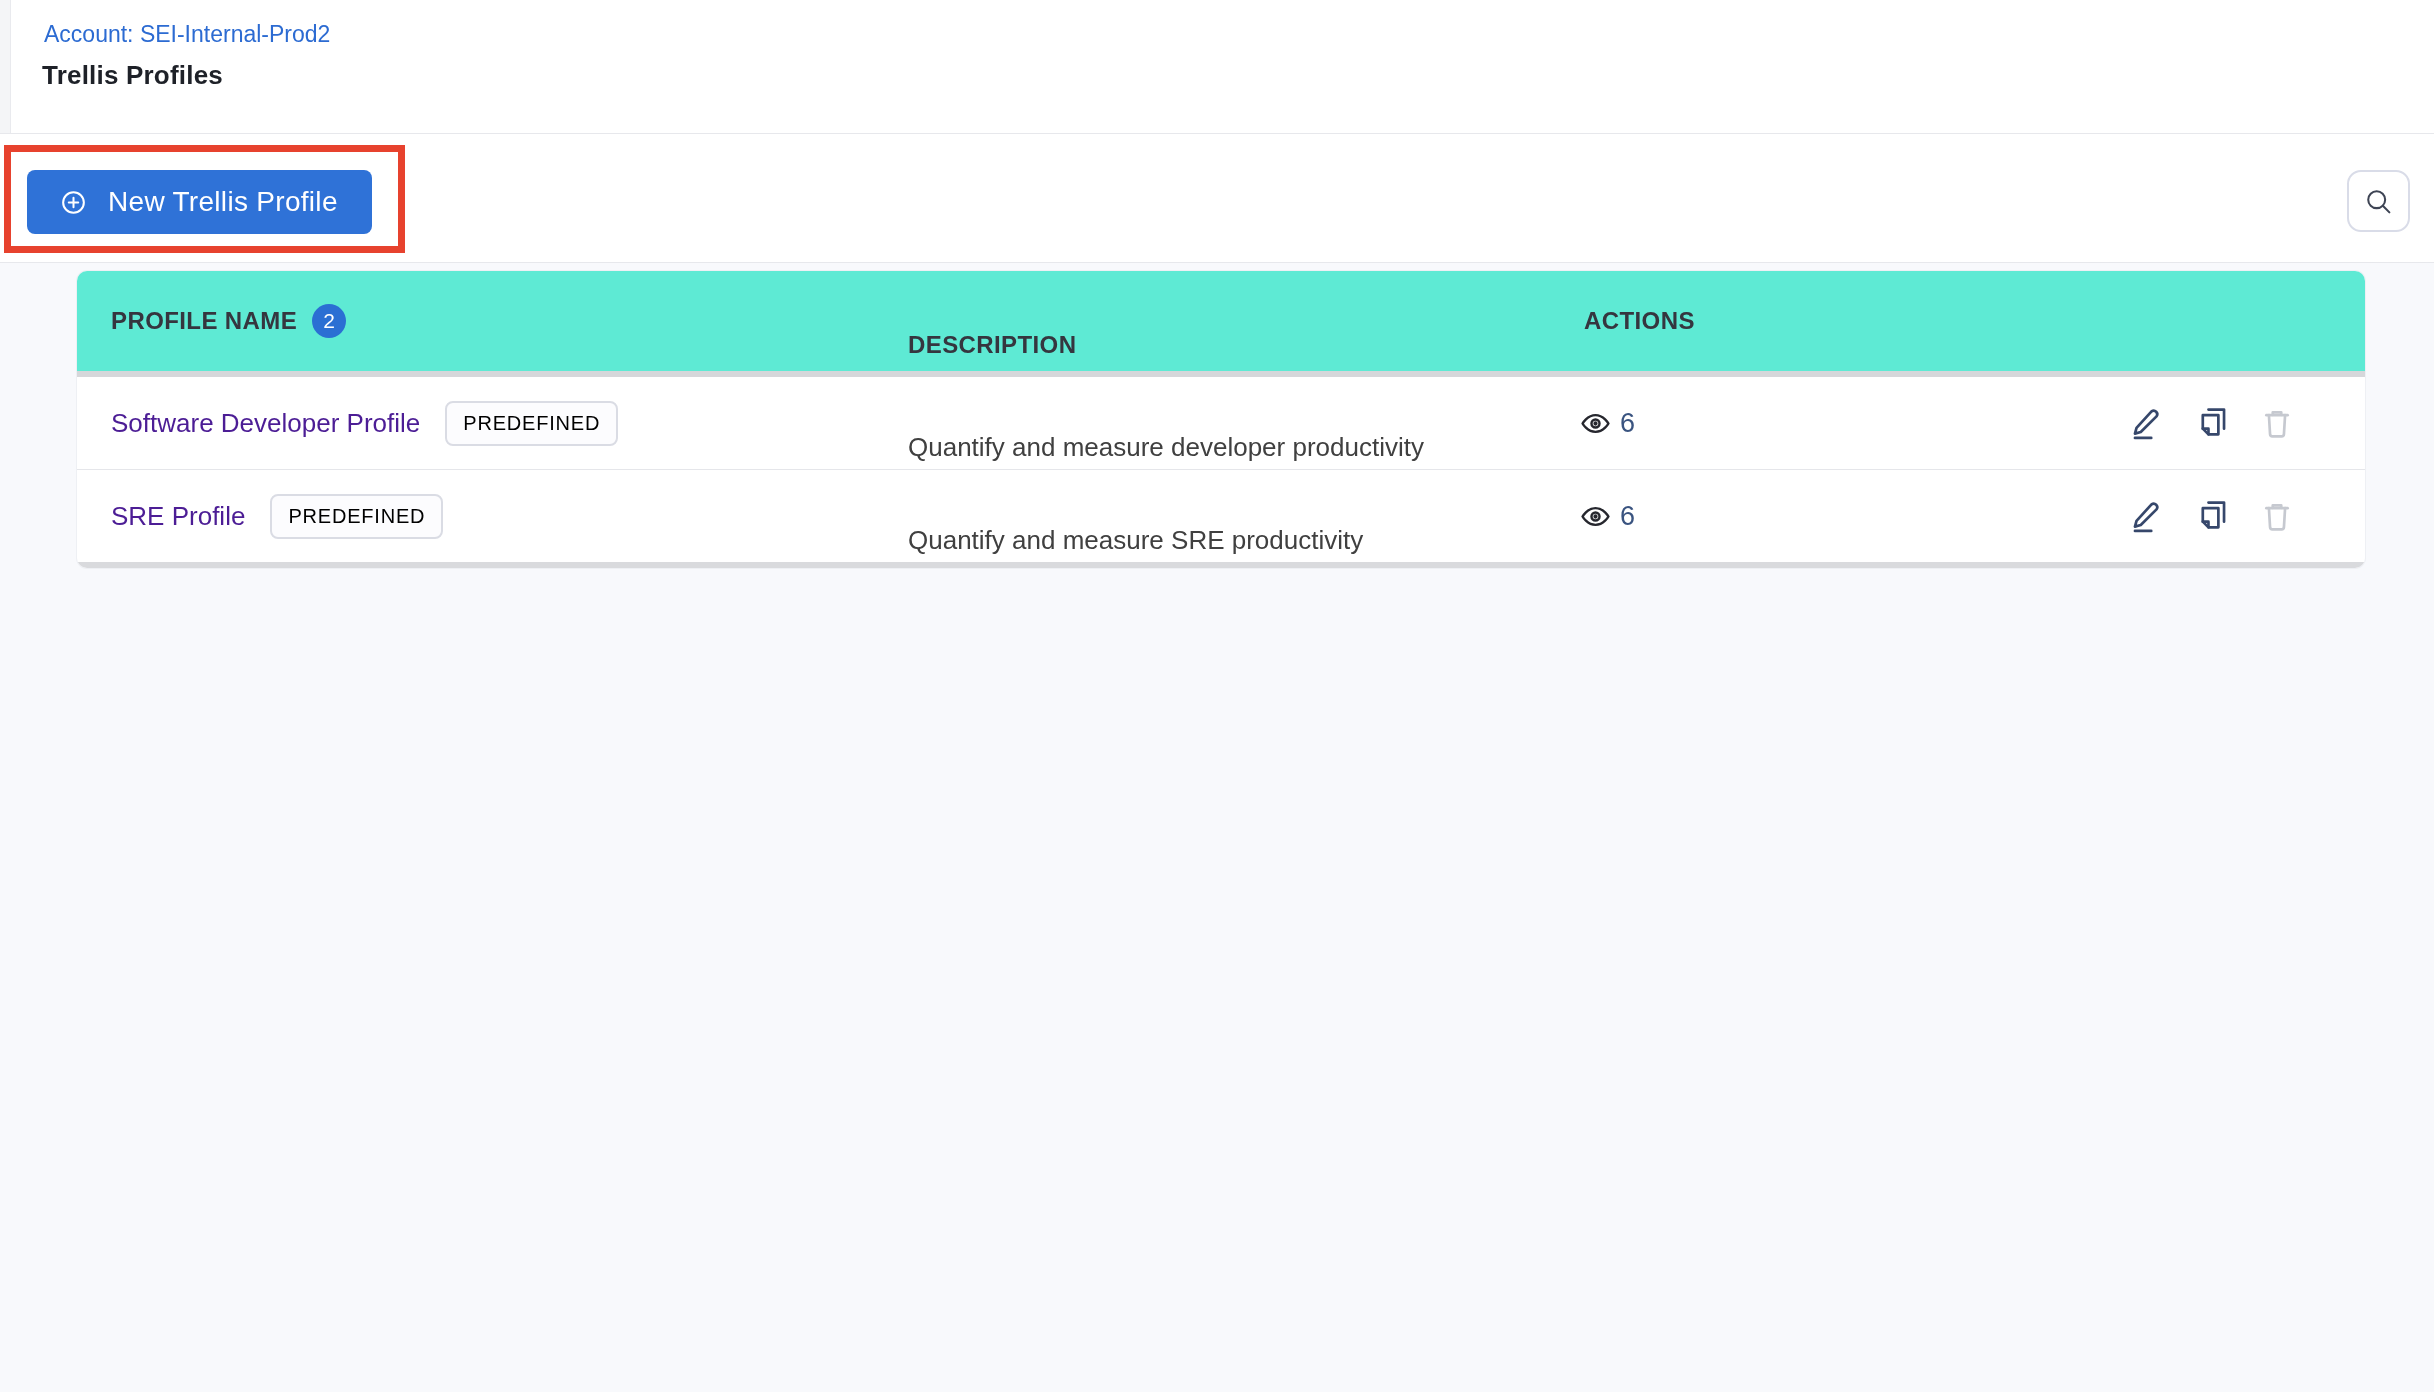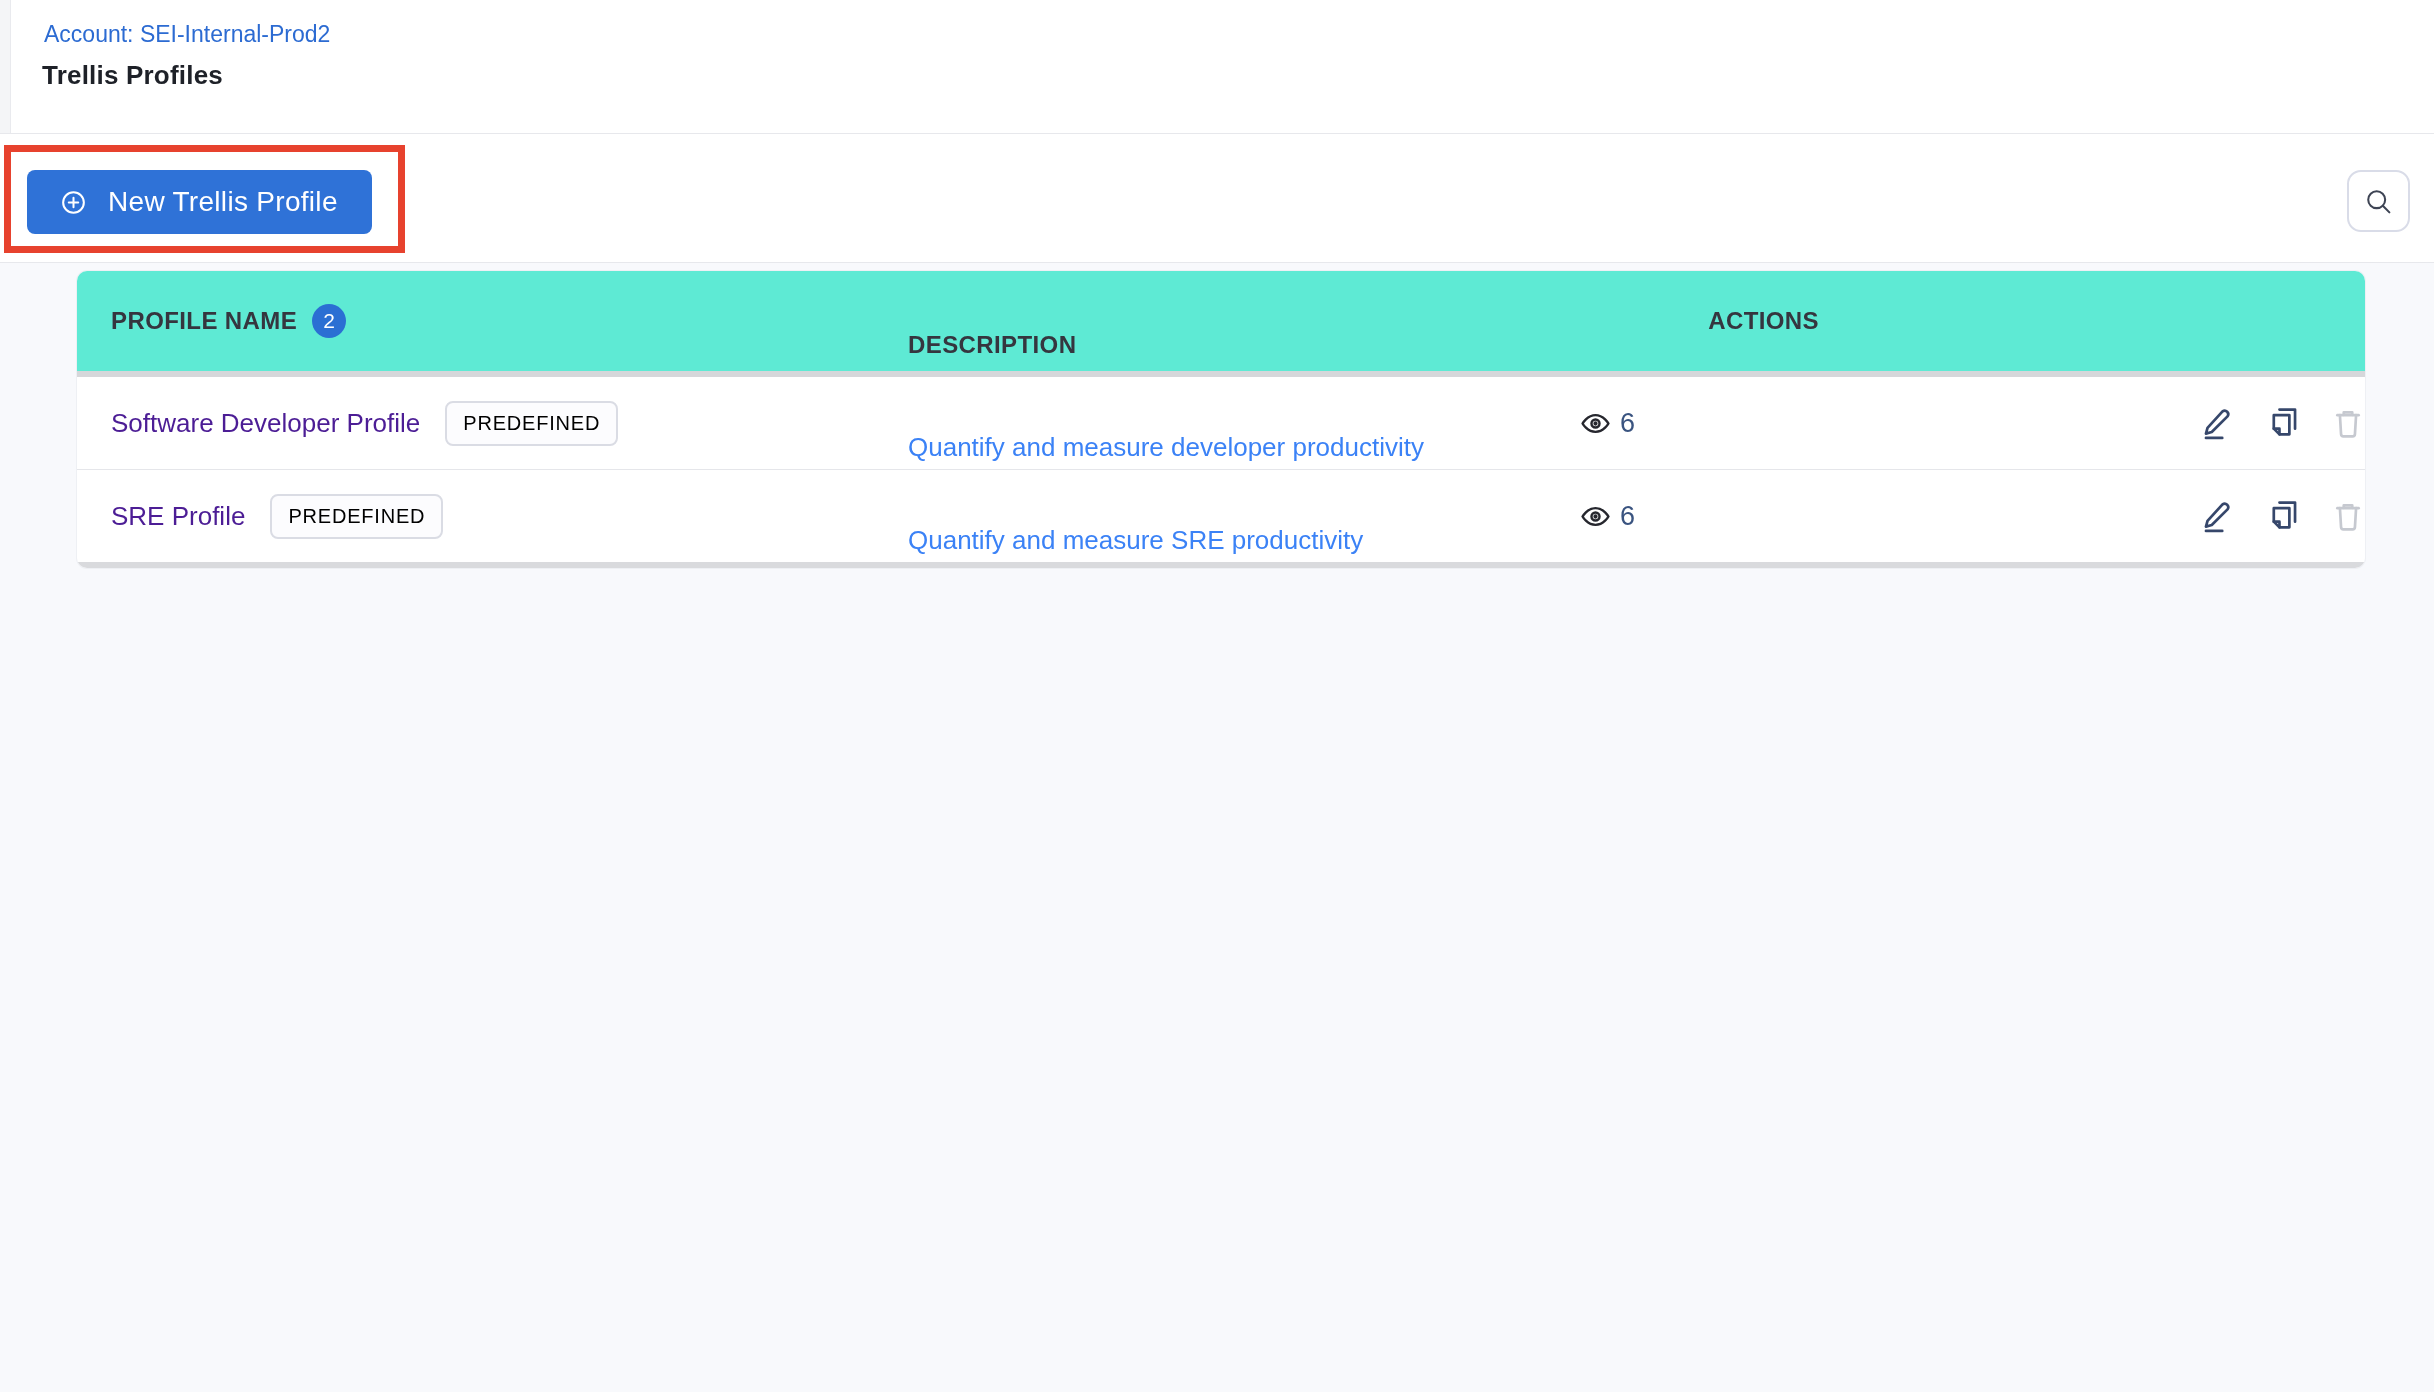--- a/index.html
+++ b/index.html
@@ -42,36 +42,36 @@
   }
   .trow{display:flex;align-items:center;box-sizing:border-box;}
   .thead{height:100px;background:#5eead4;}
   .hsep{height:6px;background:#d6d7da;}
   .r1{height:93px;border-bottom:1px solid #e5e6ea;}
   .r2{height:92px;}
   .bbar{height:6px;background:#d9dadd;}
   .c-name{width:823px;flex:none;display:flex;align-items:center;box-sizing:border-box;}
   .c-desc{width:676px;flex:none;box-sizing:border-box;padding-left:8px;margin-top:48px;}
   .c-fact{width:546px;flex:none;display:flex;align-items:center;box-sizing:border-box;padding-left:4px;}
-  .c-act{width:243px;flex:none;display:flex;align-items:center;box-sizing:border-box;padding-left:8px;justify-content:flex-end;}
+  .c-act{width:243px;flex:none;display:flex;align-items:center;box-sizing:border-box;padding-left:8px;}
 
   .thead .c-name{padding-left:12px;}
   .hlabel{font-size:24px;font-weight:700;color:#35363f;letter-spacing:.4px;}
   .count-badge{
     margin-left:15px;width:34px;height:34px;border-radius:50%;background:#2b6fd3;color:#fff;
     display:flex;align-items:center;justify-content:center;font-size:21px;font-weight:400;
   }
 
   .trow .c-name{padding-left:34px;}
   .plink{font-size:26px;color:#4c1d95;text-decoration:none;cursor:pointer;white-space:nowrap;}
   .tag{
     margin-left:25px;padding:9px 16px;border:2px solid #dadce4;border-radius:8px;background:#fcfcfe;
     font-size:20px;color:#000000;letter-spacing:.8px;white-space:nowrap;
   }
-  .desc{font-size:26px;color:#3b82f6;}
+  .desc{font-size:26px;color:#404040;}
   .eye{width:31px;height:31px;color:#26272e;flex:none;}
   .fcount{margin-left:9px;font-size:27px;color:#3a5480;}
 
   .icon-btn{background:none;border:none;padding:0;margin:0;cursor:pointer;display:flex;align-items:center;justify-content:center;}
   .icon-btn svg{width:34px;height:34px;}
   .icon-btn + .icon-btn{margin-left:31px;}
   .ic-navy{color:#36476b;}
   .ic-gray{color:#c6c9d0;}
 </style>
 </head>

